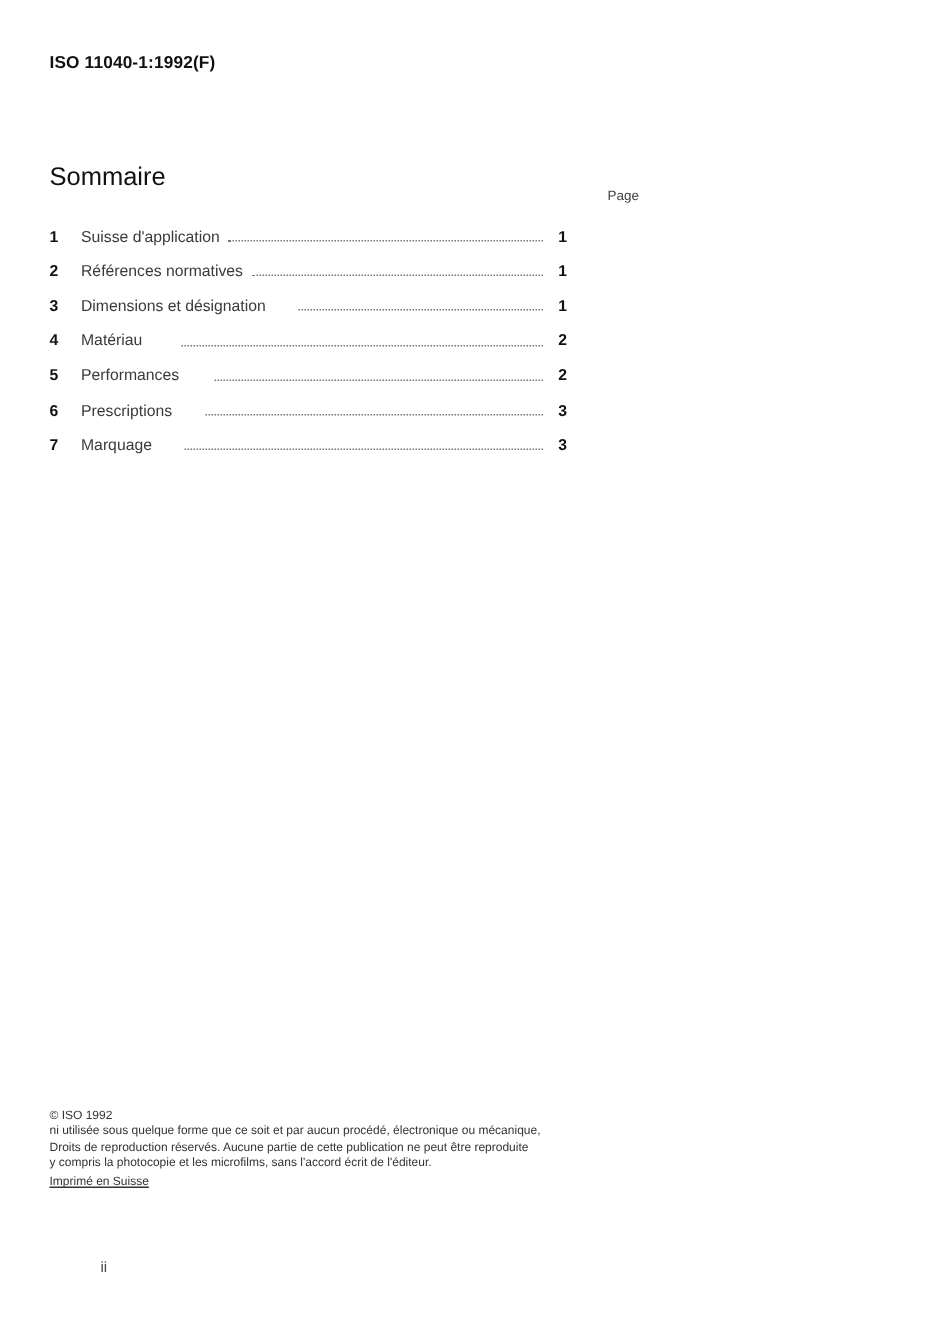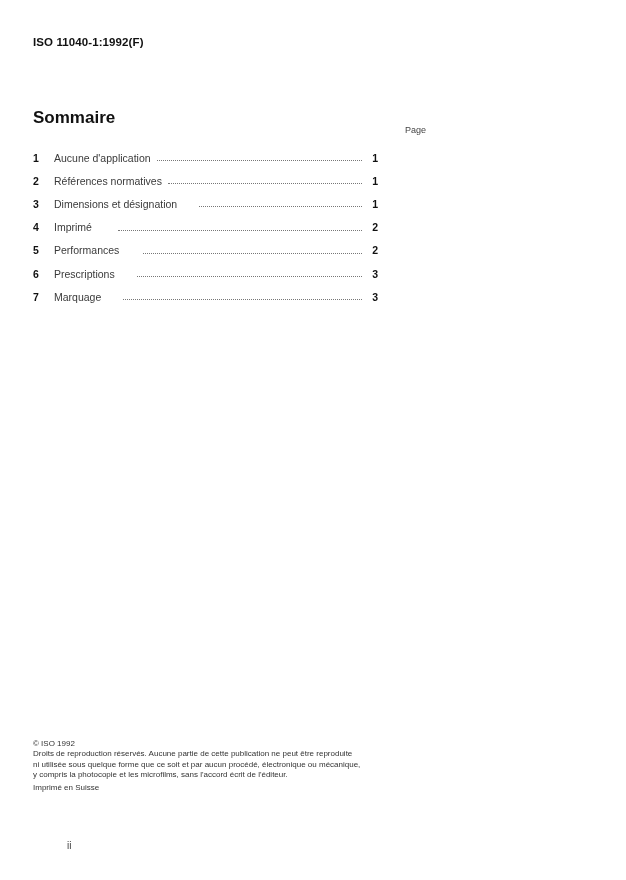--- a/index.html
+++ b/index.html
@@ -22,21 +22,21 @@
       font-size: 11.5px;
       font-weight: bold;
       letter-spacing: 0.1px;
       color: #111;
     }
     .toc-title {
       position: absolute;
       left: 33px;
       top: 108px;
       font-size: 17px;
-      font-weight: bold;
+      font-weight: normal;
       color: #111;
     }
     .toc-page-label {
       position: absolute;
       left: 357px;
       top: 125px;
       font-size: 9px;
       color: #444;
       margin-left: 48px;
     }
@@ -87,20 +87,21 @@
       line-height: 10.3px;
       color: #333;
     }
     .copyright-block .line { white-space: nowrap; }
     .org-block {
       margin-left: 17px;
       margin-top: 1px;
     }
     .printed {
       margin-top: 3px;
+      text-decoration: underline;
     }
     .page-number {
       position: absolute;
       left: 36px;
       top: 840px;
       font-size: 10px;
       color: #444;
       margin-left: 31px;
     }
   </style>
@@ -108,39 +109,39 @@
 <body>
 
 <div class="header-ref">ISO 11040-1:1992(F)</div>
 
 <div class="toc-title">Sommaire</div>
 <div class="toc-page-label">Page</div>
 
 <div class="toc-list">
   <div class="toc-row">
     <span class="toc-num">1</span>
-    <span class="toc-label">Aucune d'application</span>
+    <span class="toc-label">Suisse d'application</span>
     <span class="toc-leader"></span>
     <span class="toc-page">1</span>
   </div>
   <div class="toc-row">
     <span class="toc-num">2</span>
     <span class="toc-label">Références normatives</span>
     <span class="toc-leader"></span>
     <span class="toc-page">1</span>
   </div>
   <div class="toc-row">
     <span class="toc-num">3</span>
     <span class="toc-label">Dimensions et désignation</span>
     <span class="toc-leader" style="margin-left:22px;"></span>
     <span class="toc-page">1</span>
   </div>
   <div class="toc-row">
     <span class="toc-num">4</span>
-    <span class="toc-label">Imprimé</span>
+    <span class="toc-label">Matériau</span>
     <span class="toc-leader" style="margin-left:26px;"></span>
     <span class="toc-page">2</span>
   </div>
   <div class="toc-row">
     <span class="toc-num">5</span>
     <span class="toc-label">Performances</span>
     <span class="toc-leader" style="margin-left:24px;"></span>
     <span class="toc-page">2</span>
   </div>
   <div class="toc-row">
@@ -152,19 +153,19 @@
   <div class="toc-row">
     <span class="toc-num">7</span>
     <span class="toc-label">Marquage</span>
     <span class="toc-leader" style="margin-left:22px;"></span>
     <span class="toc-page">3</span>
   </div>
 </div>
 
 <div class="copyright-block">
   <div class="line">©  ISO  1992</div>
+  <div class="line">ni utilisée sous quelque forme que ce soit et par aucun procédé, électronique ou mécanique,</div>
   <div class="line">Droits de reproduction réservés. Aucune partie de cette publication ne peut être reproduite</div>
-  <div class="line">ni utilisée sous quelque forme que ce soit et par aucun procédé, électronique ou mécanique,</div>
   <div class="line">y compris la photocopie et les microfilms, sans l'accord écrit de l'éditeur.</div>
   <div class="line printed">Imprimé en Suisse</div>
 </div>
 
 <div class="page-number">ii</div>
 
 </body></html>

